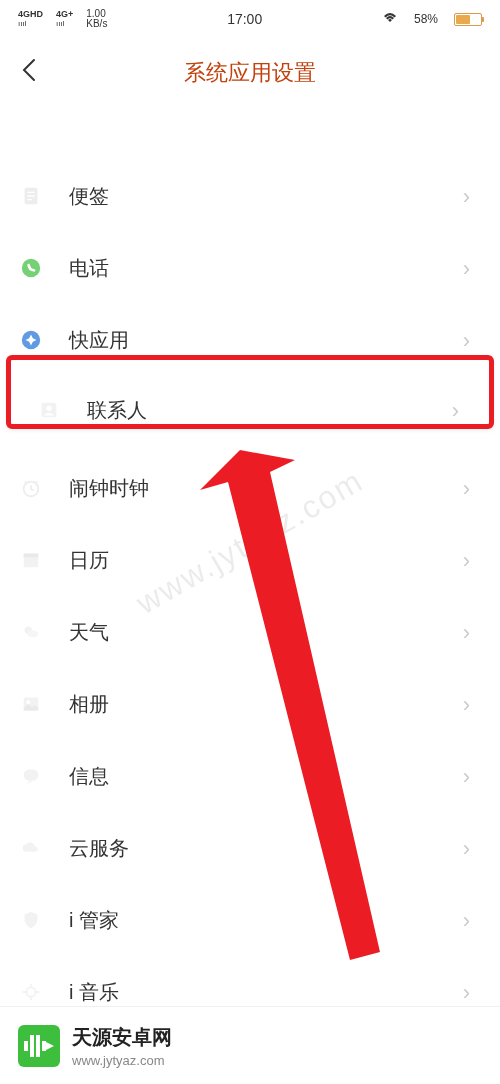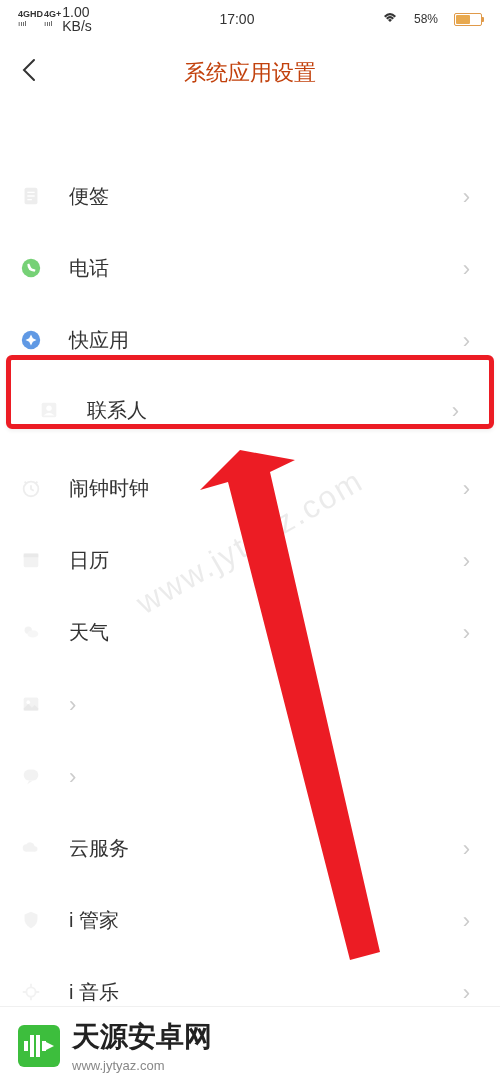--- a/index.html
+++ b/index.html
@@ -20,38 +20,38 @@
       display: flex;
       justify-content: space-between;
       align-items: center;
       padding: 0 18px;
       font-size: 12px;
       color: #333;
     }
     .status-left {
       display: flex;
       align-items: center;
-      gap: 1px;
+      gap: 13px;
     }
     .status-right {
       display: flex;
       align-items: center;
       gap: 16px;
     }
     .status-center {
       font-size: 14px;
       font-weight: 400;
     }
     .signal-text {
       font-size: 9px;
       line-height: 1;
       font-weight: 600;
     }
     .speed-text {
-      font-size: 14px;
+      font-size: 10px;
       line-height: 1;
     }
     .header {
       height: 70px;
       display: flex;
       align-items: center;
       padding: 0 20px;
       position: relative;
     }
     .back-btn {
@@ -158,21 +158,21 @@
       align-items: center;
       justify-content: center;
       margin-right: 12px;
     }
     .footer-right {
       flex: 1;
       display: flex;
       flex-direction: column;
     }
     .footer-title {
-      font-size: 28px;
+      font-size: 20px;
       font-weight: 600;
       color: #222;
     }
     .footer-url {
       font-size: 13px;
       color: #888;
       margin-top: 2px;
     }
     .battery {
       width: 28px;
@@ -330,30 +330,32 @@
   </div>
 
   <div class="list-item">
     <span class="item-icon faded">
       <svg viewBox="0 0 24 24">
           <rect x="4" y="5" width="16" height="14" rx="2" fill="#ccc"></rect>
           <circle cx="9" cy="10" r="2" fill="#fff"></circle>
           <path d="M4 17l5-5 4 4 3-3 4 4v2H4z" fill="#aaa"></path>
         </svg>
     </span>
+    <span class="item-label">相册</span>
     <span class="chevron">›</span>
   </div>
 
   <div class="list-item">
     <span class="item-icon faded">
       <svg viewBox="0 0 24 24">
           <rect x="4" y="5" width="16" height="12" rx="6" fill="#ccc"></rect>
           <path d="M10 17l-2 4 6-4" fill="#ccc"></path>
         </svg>
     </span>
+    <span class="item-label">信息</span>
     <span class="chevron">›</span>
   </div>
 
   <div class="list-item">
     <span class="item-icon faded">
       <svg viewBox="0 0 24 24">
           <path d="M7 16a4 4 0 010-8 5 5 0 019 2 3 3 0 010 6H7z" fill="#ccc"></path>
         </svg>
     </span>
     <span class="item-label">云服务</span>

